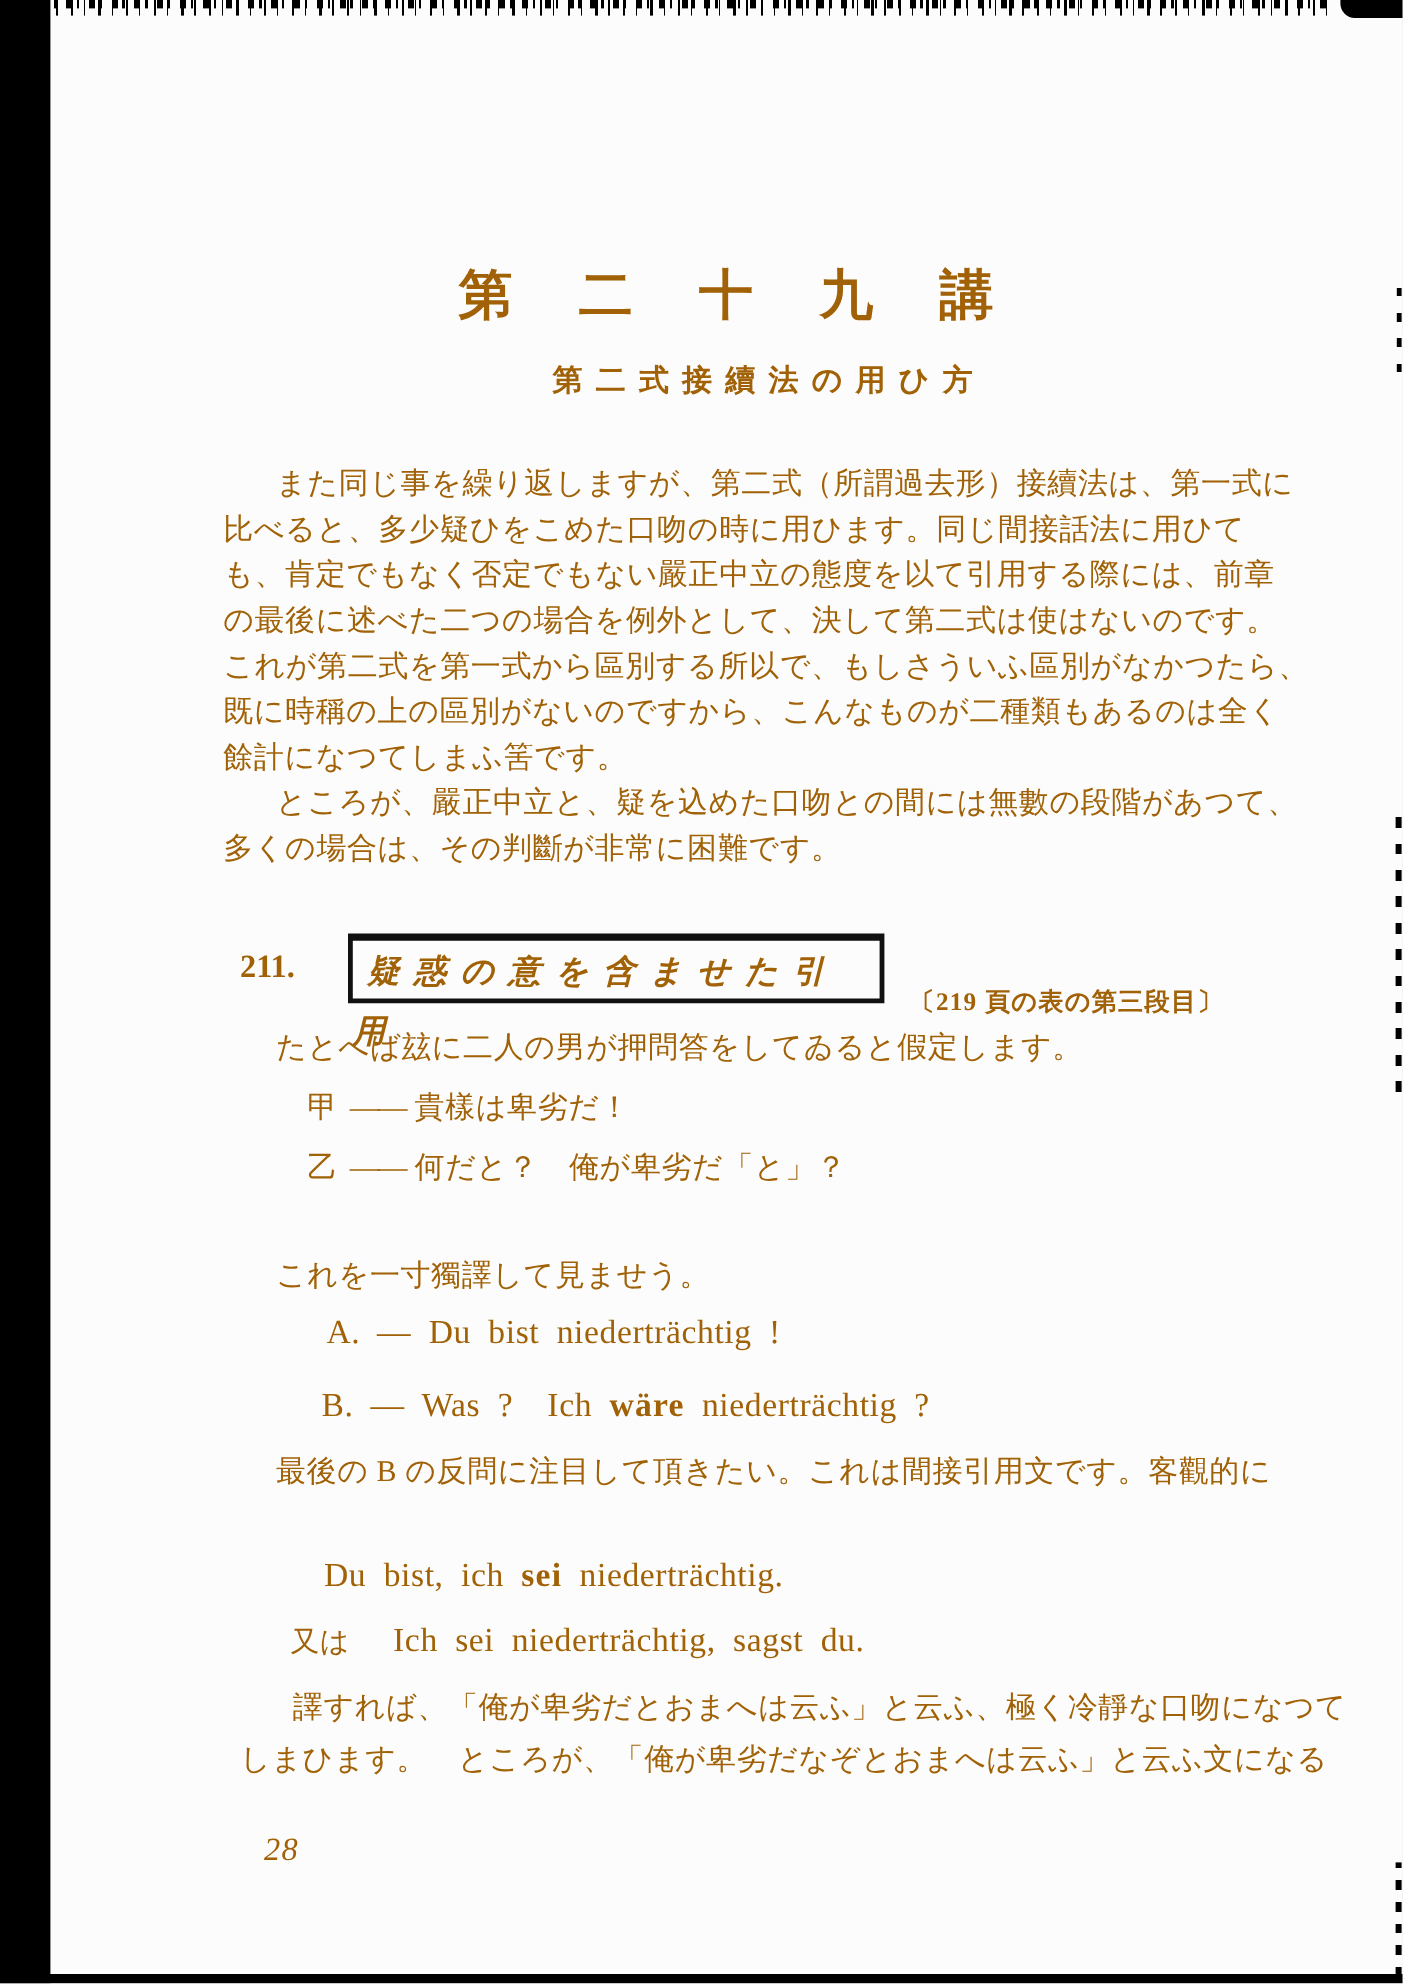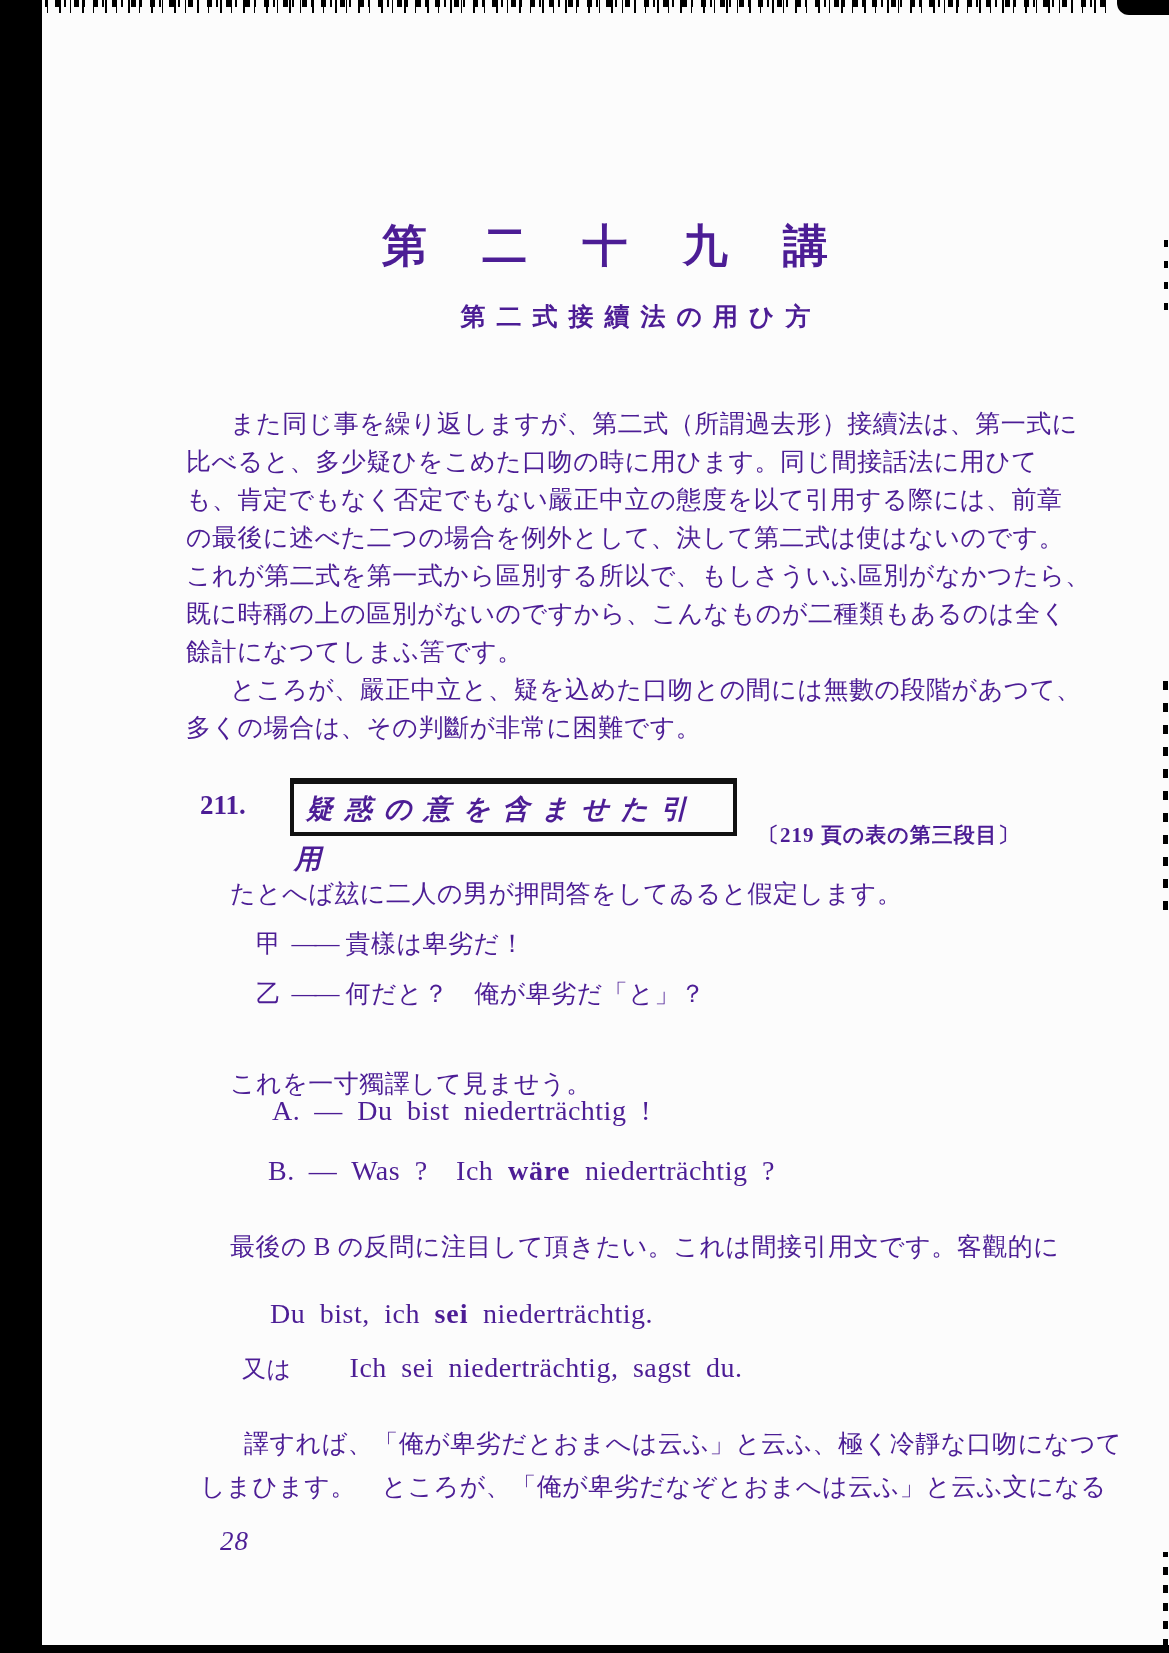--- a/index.html
+++ b/index.html
@@ -2,40 +2,40 @@
 <html><head>
 <meta charset="utf-8">
 <style>
   html,body{margin:0;padding:0;background:#e8e8e8;}
   .page{
     position:relative;
     width:1169px;height:1653px;
     background:#fcfcfc;
     overflow:hidden;
     font-family:"Liberation Serif","DejaVu Serif",serif;
-    color:#4c1d95;
+    color:#a16207;
   }
   
   .scan-left{position:absolute;left:0;top:0;width:42px;height:1653px;background:#000;}
   .scan-top{
     position:absolute;left:36px;top:0;width:1072px;height:13px;
     background:
       repeating-linear-gradient(90deg,#000 0 5px,transparent 5px 9px,#000 9px 11px,transparent 11px 19px),
       repeating-linear-gradient(90deg,#000 0 2px,transparent 2px 11px,#000 11px 12px,transparent 12px 23px);
     background-size:100% 7px,100% 13px;
     background-repeat:no-repeat;
   }
   .scan-tr{position:absolute;right:0;top:0;width:52px;height:15px;background:#000;border-bottom-left-radius:12px;}
   .scan-bottom{position:absolute;left:0;bottom:0;width:1169px;height:8px;background:#000;}
   .scan-right-a{position:absolute;right:1px;top:230px;width:4px;height:80px;background:repeating-linear-gradient(0deg,#000 0 7px,transparent 7px 21px);}
   .scan-right-b{position:absolute;right:1px;top:680px;width:5px;height:230px;background:repeating-linear-gradient(0deg,#000 0 9px,transparent 9px 22px);}
   .scan-right-c{position:absolute;right:1px;top:1552px;width:5px;height:95px;background:repeating-linear-gradient(0deg,#000 0 8px,transparent 8px 18px);}
   
   .abs{position:absolute;}
-  .jp{font-size:25px;line-height:38px;letter-spacing:0.5px;white-space:nowrap;margin-top:20px;}
+  .jp{font-size:25px;line-height:38px;letter-spacing:0.5px;white-space:nowrap;}
   .measure{left:186px;width:860px;}
   .indent{text-indent:44px;}
   .title{
     left:186px;width:860px;top:216px;
     text-align:center;font-size:45px;font-weight:700;letter-spacing:22px;
   }
   .subtitle{
     left:186px;width:860px;top:300px;
     text-align:center;font-size:25px;font-weight:700;letter-spacing:11px;
     padding-left:50px;box-sizing:border-box;
@@ -47,21 +47,21 @@
     text-align:left;
     font-style:italic;
   }
   .sec-box .heading{font-size:27px;font-weight:700;letter-spacing:12px;line-height:50px;text-indent:12px;}
   .sec-note{left:758px;top:793px;font-size:21px;letter-spacing:1px;font-weight:700;margin-top:28px;}
   .dialog{font-size:25px;}
   .dialog .dash{letter-spacing:-2px;margin:0 8px 0 10px;}
   .german{font-size:28px;word-spacing:7px;letter-spacing:0.5px;white-space:nowrap;}
   .german .glabel{margin-right:14px;}
   .german b{font-weight:700;letter-spacing:1px;}
-  .alt-label{font-size:24px;margin-right:58px;}
+  .alt-label{font-size:24px;margin-right:36px;}
   .pagenum{left:220px;top:1526px;font-size:27px;font-style:italic;letter-spacing:1px;}
 </style>
 </head>
 <body>
 
 <div class="page">
 
   <div class="scan-left"></div>
   <div class="scan-top"></div>
   <div class="scan-tr"></div>

